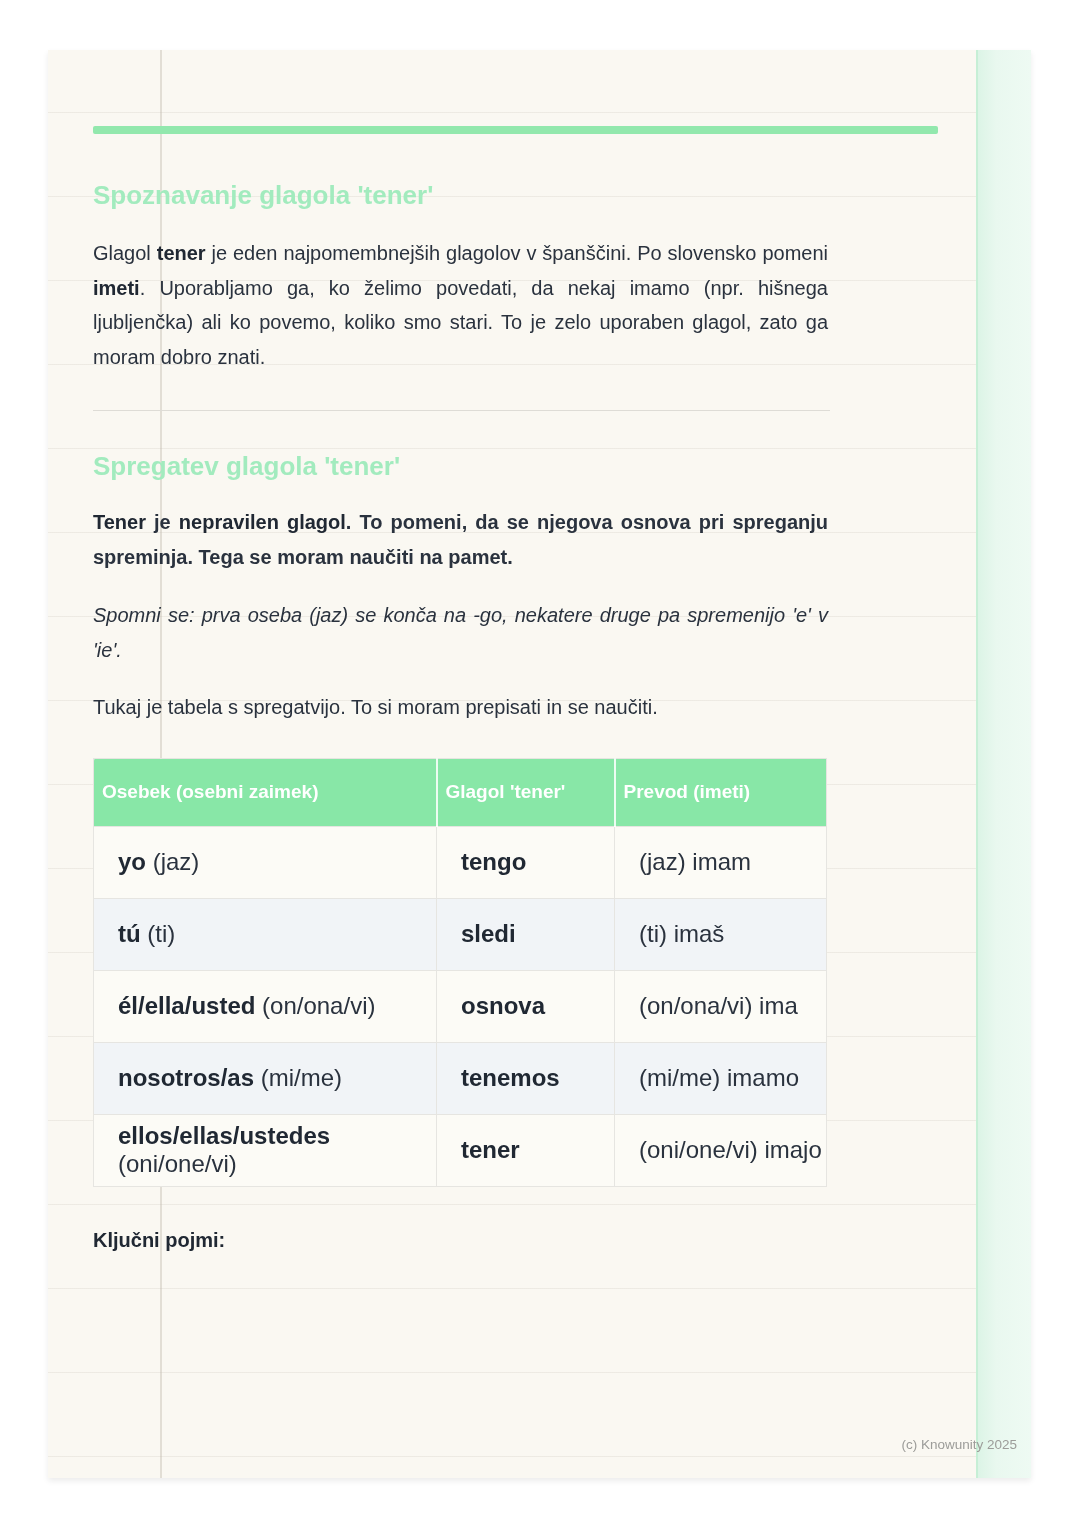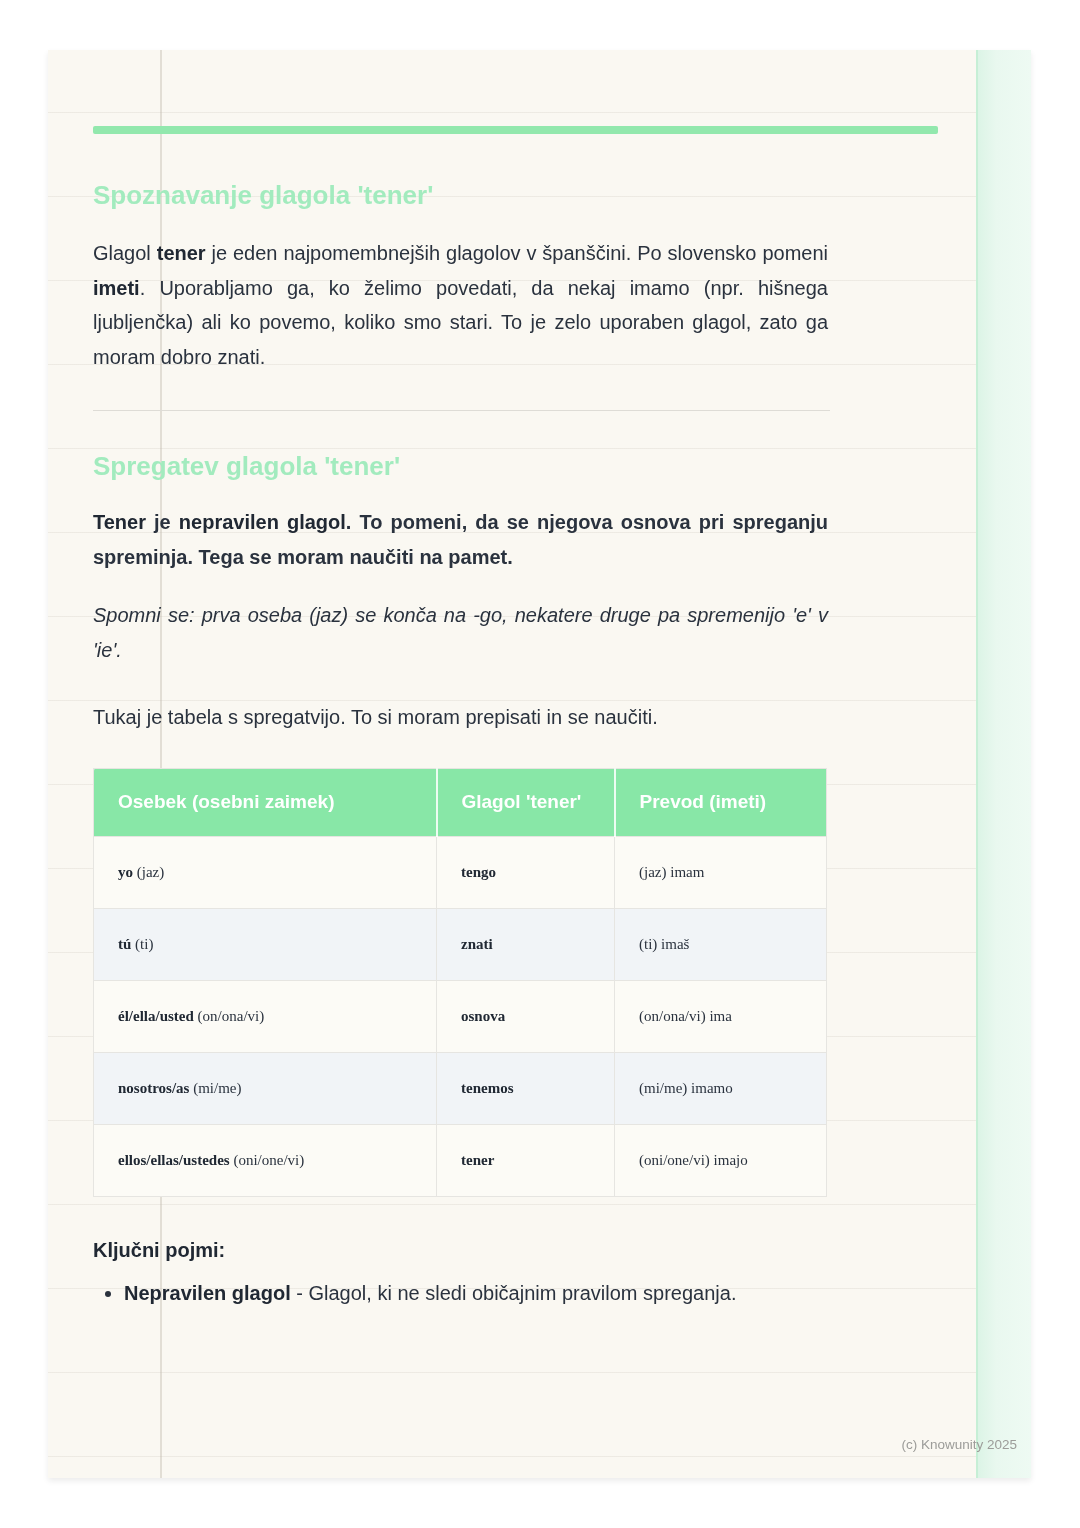--- a/index.html
+++ b/index.html
@@ -51,51 +51,50 @@
 
   p.body {
     width: 735px; font-size: 20px; line-height: 34.5px;
     color: var(--text, #2a323e);
   }
   p.just { text-align: justify; }
   p.body b { color: #202833; }
   p.p1 { margin-top: 26px; }
   p.p2 { margin-top: 24px; font-weight: bold; }
   p.note { margin-top: 24px; font-style: italic; }
-  p.p3 { margin-top: 33px; }
+  p.p3 { margin-top: 23px; }
 
   hr.divider {
     margin-top: 36px; border: none; width: 737px;
     border-top: 1px solid #dedcd6;
   }
 
   table.conj {
     margin-top: 33px; width: 733px;
     border-collapse: collapse; table-layout: fixed;
     border: 1px solid #e6e5e1;
   }
   table.conj col.c1 { width: 343px; }
   table.conj col.c2 { width: 178px; }
   table.conj col.c3 { width: 212px; }
 
   table.conj th {
     height: 68px; background: var(--green-header, #88e7a7);
     color: #ffffff; font-size: 19px; font-weight: bold;
-    text-align: left; vertical-align: middle; padding-left: 24px;
+    text-align: left; vertical-align: middle; padding-left: 8px;
     border: none;
   }
   table.conj th + th { border-left: 2px solid rgba(255,255,255,0.85); }
   table.conj thead th:first-child { border-radius: 3px 0 0 0; }
   table.conj thead th:last-child  { border-radius: 0 3px 0 0; }
 
   table.conj td {
-    height: 72px; font-size: 15px; vertical-align: middle;
+    height: 72px; font-size: 24px; vertical-align: middle;
     padding-left: 24px; border: 1px solid #e6e5e1;
     color: var(--text, #2a323e);
-    font-family: Liberation Serif, serif;
   }
   table.conj td b { color: #202833; }
   table.conj tbody tr:nth-child(odd)  td { background: var(--row-odd, #fcfbf6); }
   table.conj tbody tr:nth-child(even) td { background: var(--row-even, #f1f4f7); }
 
   p.key-heading {
     margin-top: 42px; font-size: 20px; font-weight: bold; color: #202833;
   }
 
   ul.bullets { margin-top: 14px; list-style: disc; padding-left: 31px; }
@@ -143,21 +142,21 @@
         </tr>
       </thead>
       <tbody>
         <tr>
           <td><b>yo</b><span> (jaz)</span></td>
           <td><b>tengo</b></td>
           <td><span>(jaz) imam</span></td>
         </tr>
         <tr>
           <td><b>tú</b><span> (ti)</span></td>
-          <td><b>znati</b></td>
+          <td><b>sledi</b></td>
           <td><span>(ti) imaš</span></td>
         </tr>
         <tr>
           <td><b>él/ella/usted</b><span> (on/ona/vi)</span></td>
           <td><b>osnova</b></td>
           <td><span>(on/ona/vi) ima</span></td>
         </tr>
         <tr>
           <td><b>nosotros/as</b><span> (mi/me)</span></td>
           <td><b>tenemos</b></td>
@@ -165,19 +164,16 @@
         </tr>
         <tr>
           <td><b>ellos/ellas/ustedes</b><span> (oni/one/vi)</span></td>
           <td><b>tener</b></td>
           <td><span>(oni/one/vi) imajo</span></td>
         </tr>
       </tbody>
     </table>
 
     <p class="key-heading">Ključni pojmi:</p>
-    <ul class="bullets">
-      <li><b>Nepravilen glagol</b><span> - Glagol, ki ne sledi običajnim pravilom spreganja.</span></li>
-    </ul>
   </div>
 
   <div class="footer">(c) Knowunity 2025</div>
 </div>
 
 </body></html>

